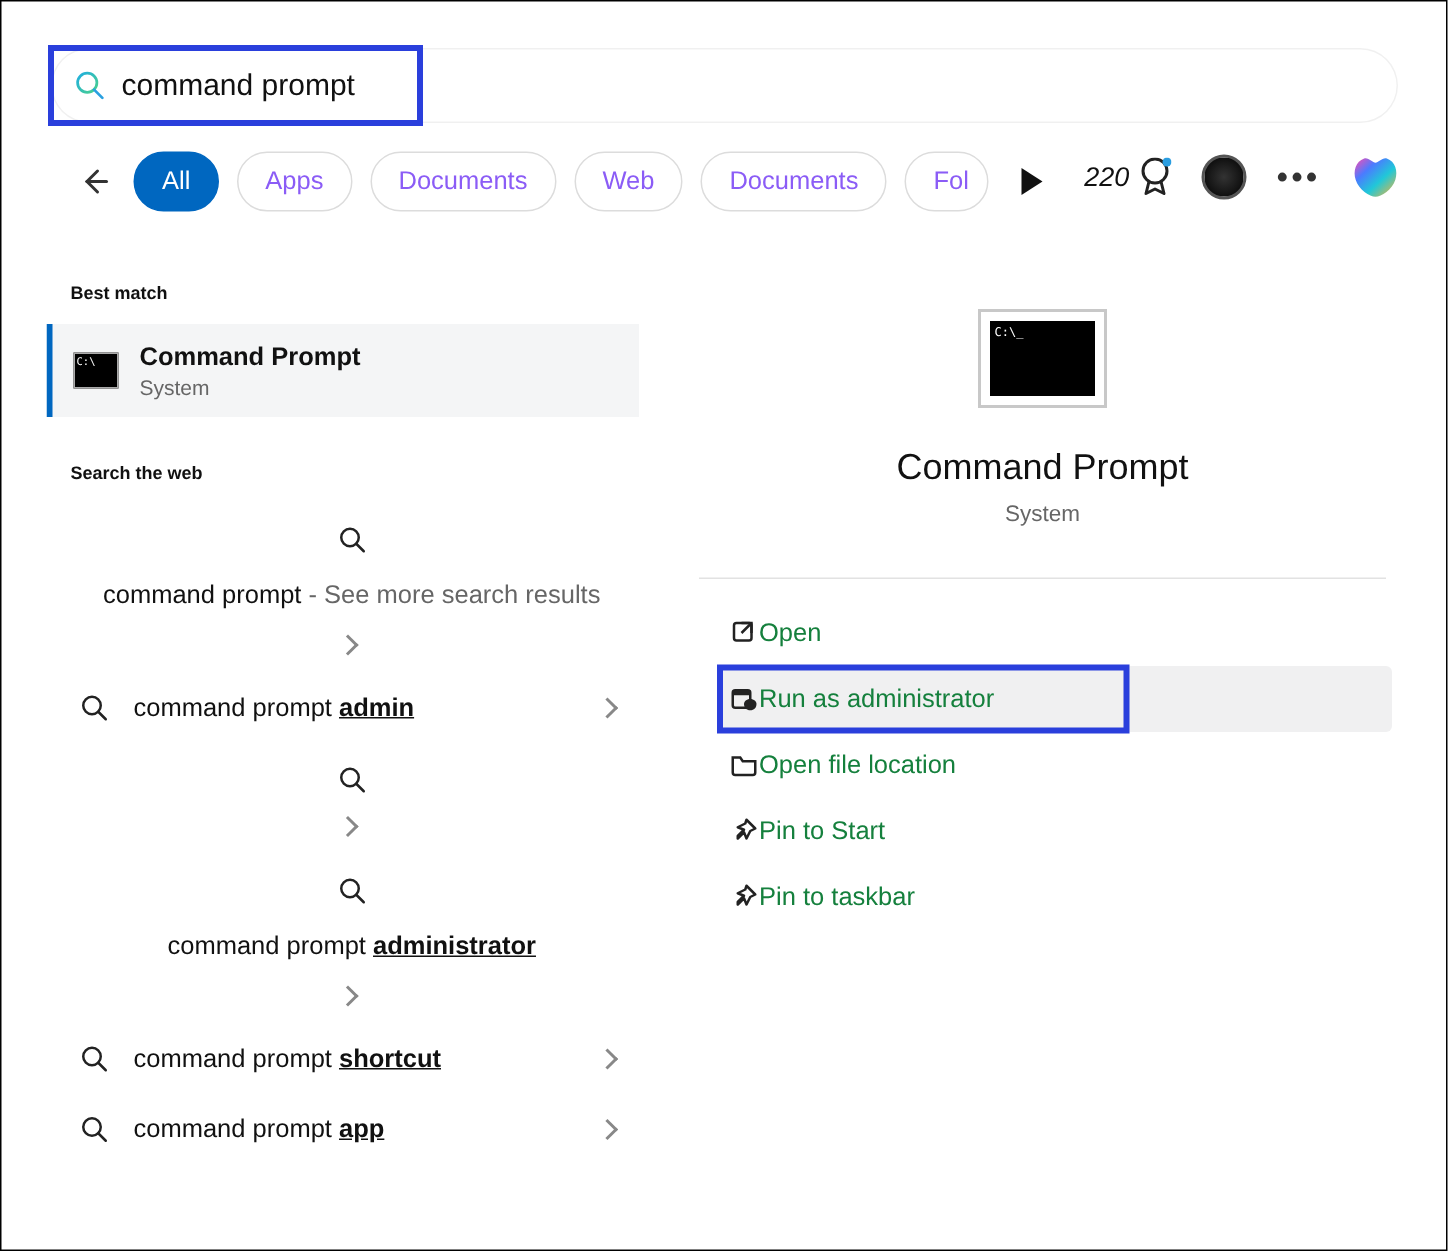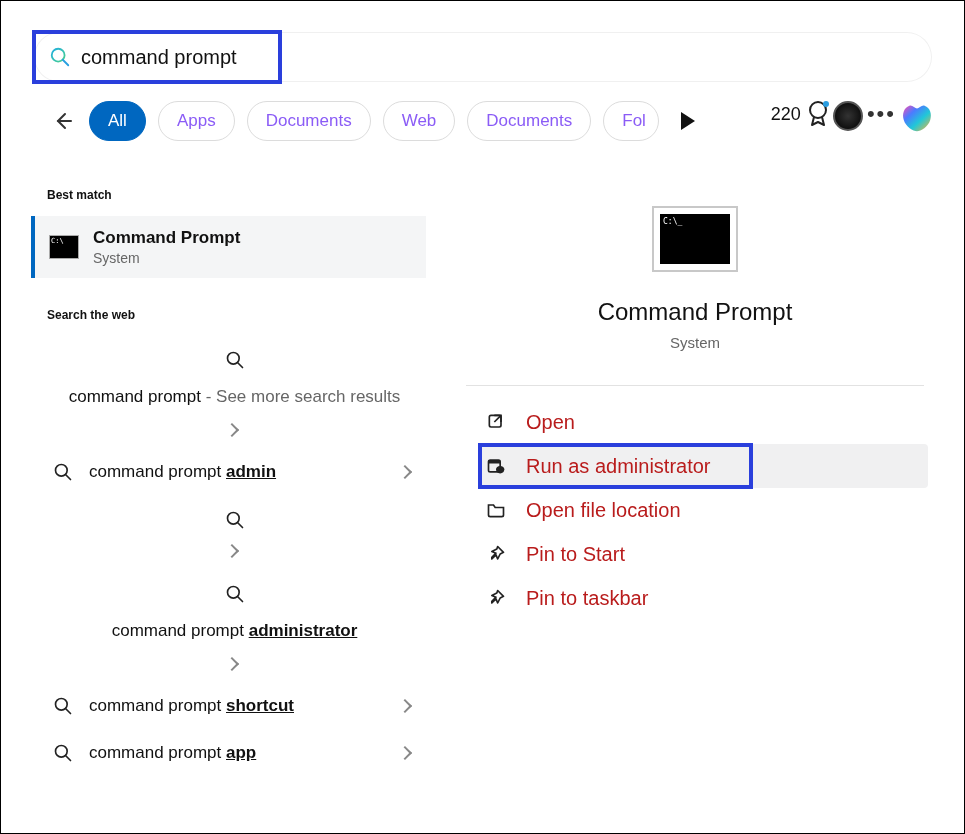--- a/index.html
+++ b/index.html
@@ -66,22 +66,23 @@
   .pill.active {
     background:#0067c0;
     border-color:#0067c0;
     color:#fff;
   }
   .pill.fol { padding-right:12px; }
   .right-toolbar {
     position:absolute;
     top:100px; right:30px;
     display:flex;
-    align-items:flex-start;
-    gap:4px;
+    align-items:center;
+    gap:20px;
+    font-style:italic;
   }
   .points {
     display:flex;align-items:center;gap:6px;
     font-size:18px;color:#111;
   }
   .medal { position:relative;width:22px;height:26px; }
   .avatar {
     width:30px;height:30px;border-radius:50%;
     background:radial-gradient(#333,#000);
     border:2px solid #555;
@@ -168,24 +169,24 @@
     text-align:center;font-size:24px;color:#111;margin-top:26px;
   }
   .detail-sub{
     text-align:center;font-size:15px;color:#666;margin-top:8px;
   }
   .detail-divider{
     height:1px;background:#e2e2e2;margin:34px 10px 0 10px;
   }
   .action-list{ margin:14px 6px 0 22px; }
   .action{
-    display:flex;align-items:center;gap:20px;
+    display:flex;align-items:center;
     height:44px;
     padding:0 8px;
-    font-size:20px;color:#b91c1c;
+    font-size:17px;color:#15803d;
     cursor:pointer;
     border-radius:4px;
   }
   .action.highlight-admin{
     position:relative;
     background:#f0f0f1;
   }
   .admin-box{
     position:absolute;
     left:0px;top:-1px;

